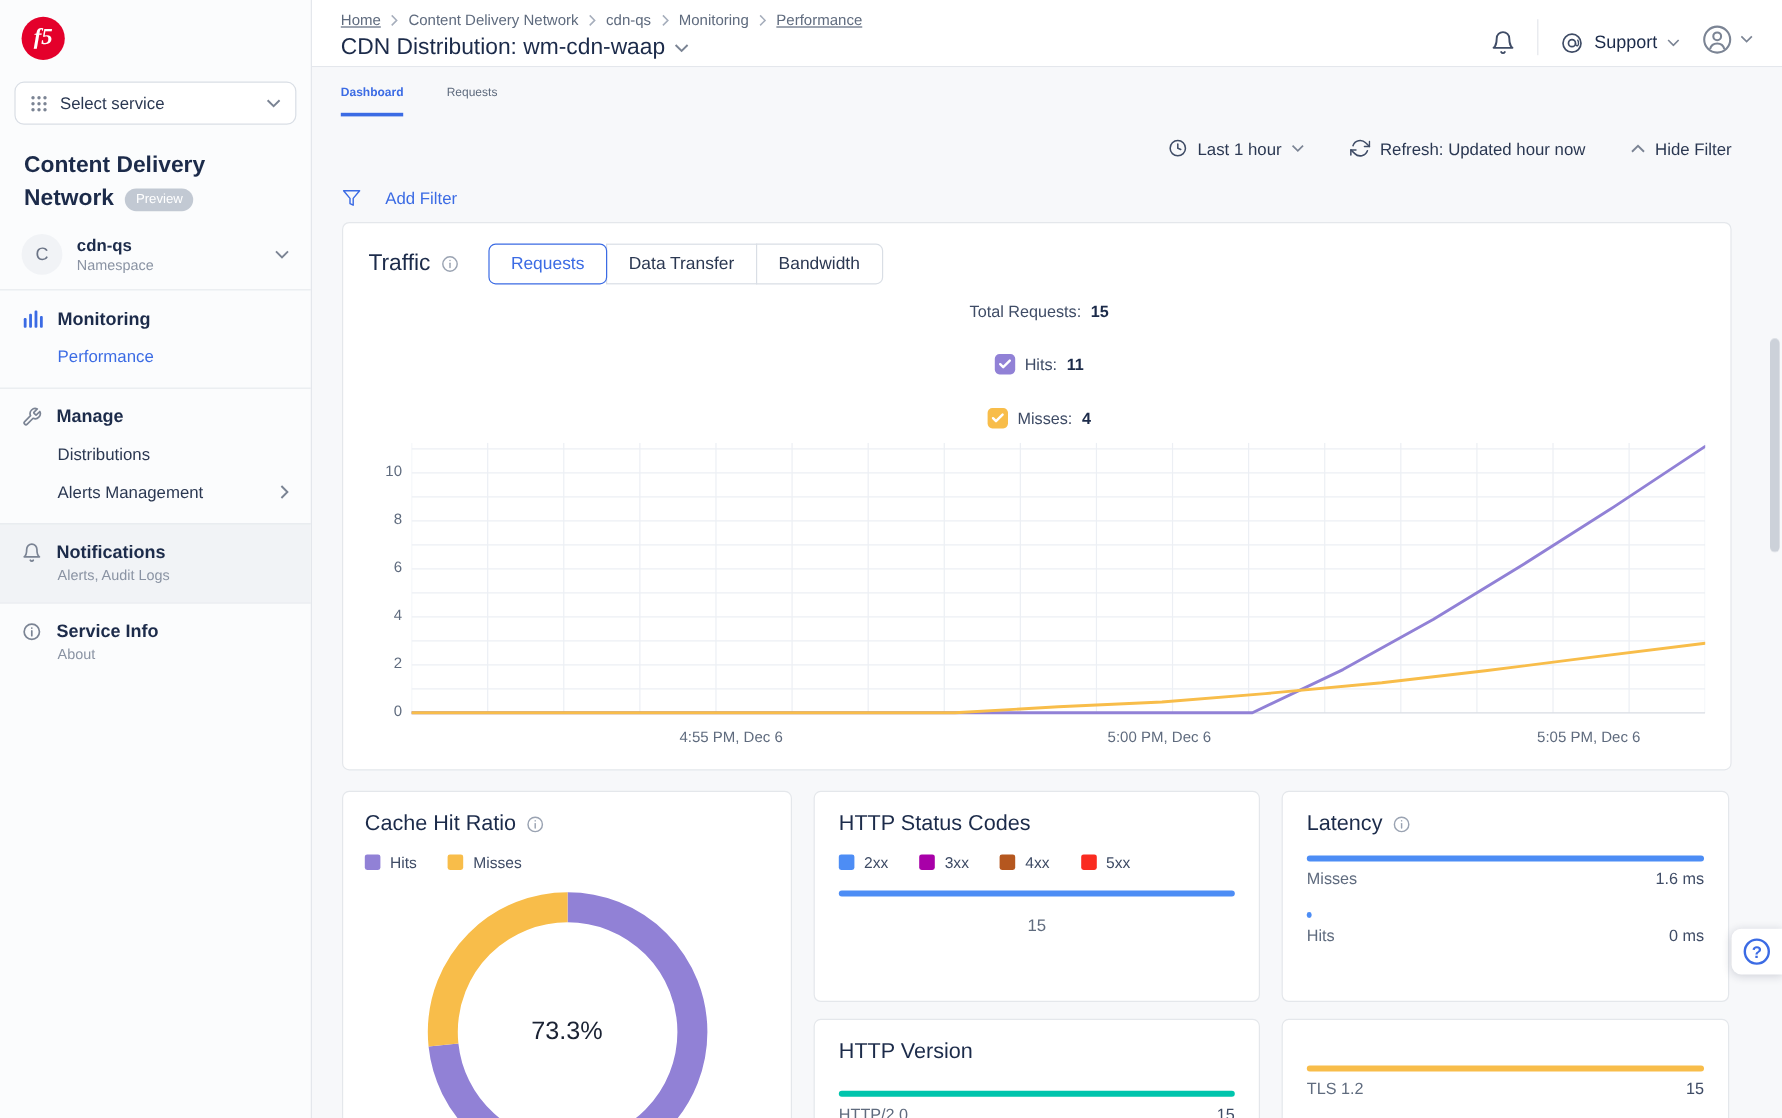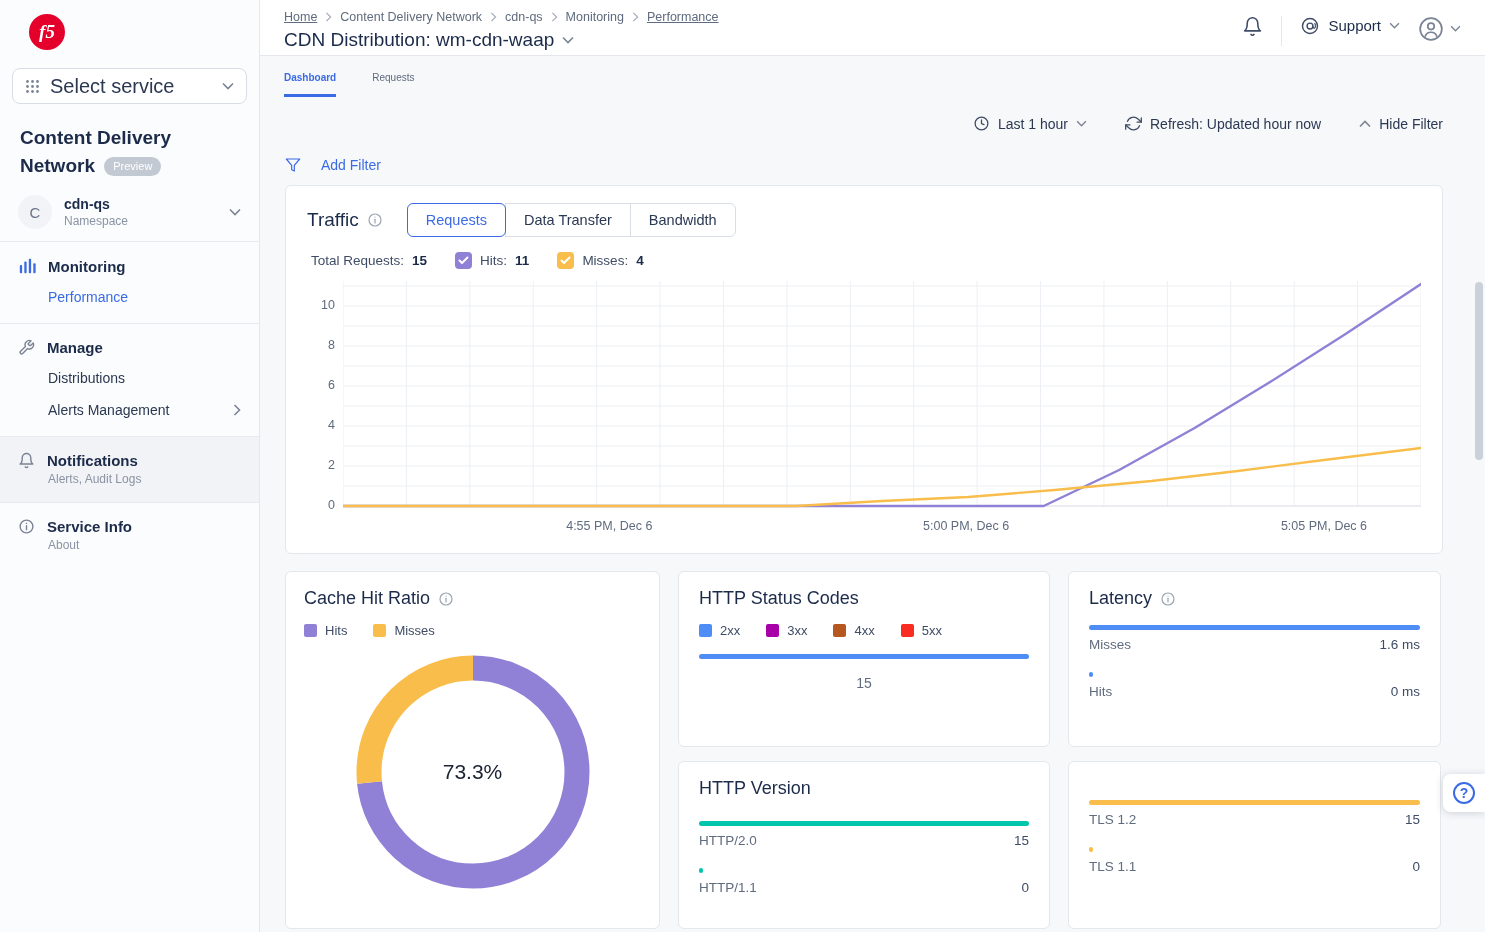--- a/index.html
+++ b/index.html
@@ -9,32 +9,32 @@
     background:#f7f8fa; color:#1c2b4a;
     display:flex;
   }
   svg { display:block; }
 
   
   .sidebar {
     width:260px; min-width:260px; background:#fbfcfd;
     border-right:1px solid #e4e7ec; height:100%;
   }
-  .logo-wrap { padding:14px 29px 10px; }
+  .logo-wrap { padding:14px 18px 10px; }
   .f5-logo {
     width:36px; height:36px; border-radius:50%; background:#e4002b;
     color:#fff; display:flex; align-items:center; justify-content:center;
     font-family:"Liberation Serif", serif; font-style:italic; font-weight:bold; font-size:19px;
   }
   .select-service {
     margin:8px 12px 0; height:36px; background:#fff;
     border:1px solid #d9dee5; border-radius:8px;
     display:flex; align-items:center; gap:10px; padding:0 12px; cursor:pointer;
   }
-  .select-service .label { font-size:20px; color:#2b3852; }
+  .select-service .label { font-size:14px; color:#2b3852; }
   .chev { color:#7b8494; }
   .product-head { padding:20px 20px 0; font-size:19px; font-weight:bold; color:#1c2b4a; line-height:1.45; }
   .badge-preview {
     display:inline-block; background:#c2c9d3; color:#fff; font-size:11px; font-weight:normal;
     padding:2px 9px; border-radius:10px; vertical-align:2px; margin-left:4px;
   }
   .ns-row { margin:16px 12px 12px; display:flex; align-items:center; gap:12px; padding:0 6px; cursor:pointer; }
   .ns-avatar {
     width:34px; height:34px; border-radius:50%; background:#f1f3f6;
     color:#6b7486; font-size:15px; display:flex; align-items:center; justify-content:center;
@@ -59,21 +59,21 @@
   .topbar {
     background:#fff; border-bottom:1px solid #e4e7ec;
     padding:10px 24px 4px; display:flex; align-items:center;
   }
   .crumbs { display:flex; align-items:center; gap:8px; font-size:12.5px; color:#5f6b7e; }
   .crumb { cursor:pointer; }
   .crumb.underline { text-decoration:underline; }
   .crumb-sep { color:#a6aebc; display:flex; }
   .page-title-row { display:flex; align-items:center; gap:8px; margin-top:5px; cursor:pointer; }
   .page-title { font-size:19px; color:#1c2b4a; }
-  .topbar-right { margin-left:auto; display:flex; align-items:flex-start; gap:18px; }
+  .topbar-right { margin-left:auto; display:flex; align-items:flex-end; gap:18px; }
   .top-divider { width:1px; height:30px; background:#e4e7ec; }
   .support { display:flex; align-items:center; gap:8px; font-size:15px; color:#1c2b4a; cursor:pointer; }
   .account { display:flex; align-items:center; gap:6px; cursor:pointer; }
 
   .tabstrip { padding:16px 24px 0; display:flex; gap:36px; background:#f7f8fa; }
   .tab { font-size:10px; color:#5f6b7e; padding-bottom:11px; cursor:pointer; }
   .tab.active { color:#3b6be4; font-weight:bold; border-bottom:3px solid #3b6be4; }
 
   .content { flex:1; padding:16px 42px 0 25px; overflow:hidden; }
   .filter-controls {
@@ -91,21 +91,21 @@
   .traffic-head { display:flex; align-items:center; gap:10px; }
   .card-title { font-size:19px; color:#1c2b4a; display:flex; align-items:center; gap:8px; }
   .seg-group { display:flex; margin-left:14px; }
   .seg-btn {
     background:#fff; border:1px solid #d9dee5; color:#2b3852;
     font-size:14.5px; font-family:inherit; padding:8px 18px; cursor:pointer; margin-left:-1px;
   }
   .seg-btn:first-child { margin-left:0; border-radius:6px 0 0 6px; }
   .seg-btn:last-child { border-radius:0 6px 6px 0; }
   .seg-btn.active { border:1px solid #3b6be4; color:#3b6be4; border-radius:6px; z-index:2; position:relative; }
-  .traffic-legend { display:flex; align-items:center; gap:28px; margin:15px 0 0 4px; font-size:13.5px; color:#3f4c66; }
+  .traffic-legend { display:flex; align-items:center; gap:28px; margin:15px 0 0 4px; font-size:13.5px; color:#3f4c66;flex-direction:column; }
   .tl-item { display:flex; align-items:center; gap:8px; }
   .tl-val { font-weight:bold; color:#1c2b4a; }
   .cbox {
     width:17px; height:17px; border-radius:4px; display:flex;
     align-items:center; justify-content:center; cursor:pointer;
   }
   .chart-area { display:flex; margin-top:12px; }
   .yaxis { position:relative; width:36px; height:228px; }
   .yaxis span { position:absolute; right:8px; font-size:12.5px; color:#5f6b7e; }
   .plot-wrap { position:relative; flex:1; }

